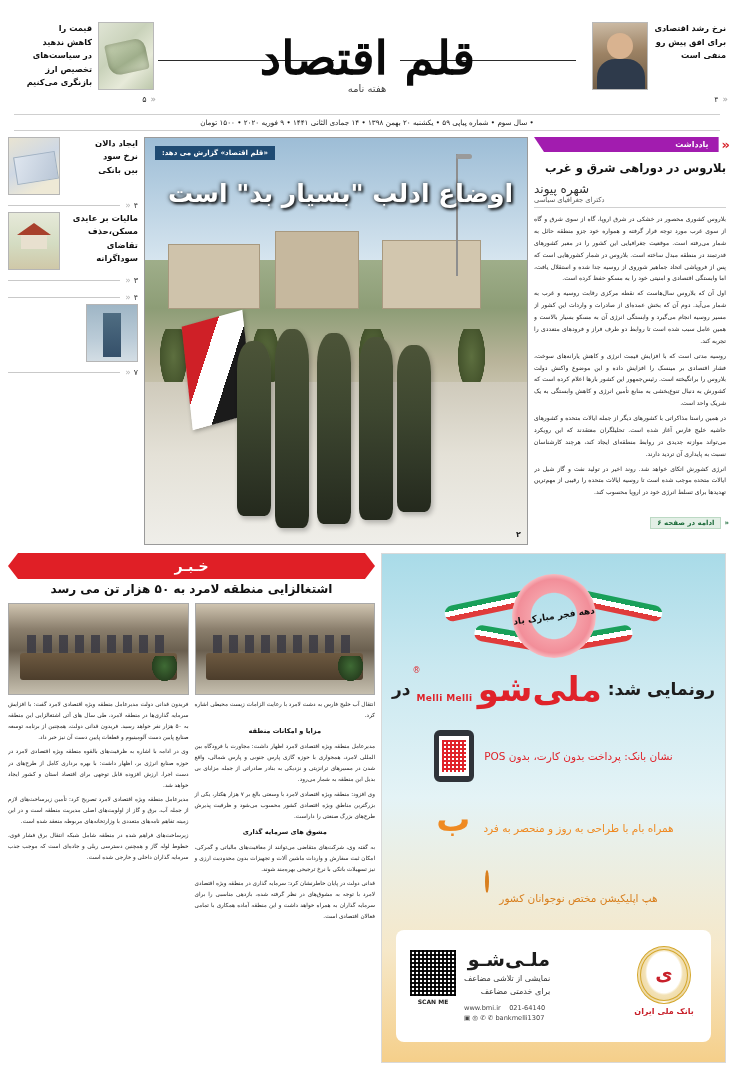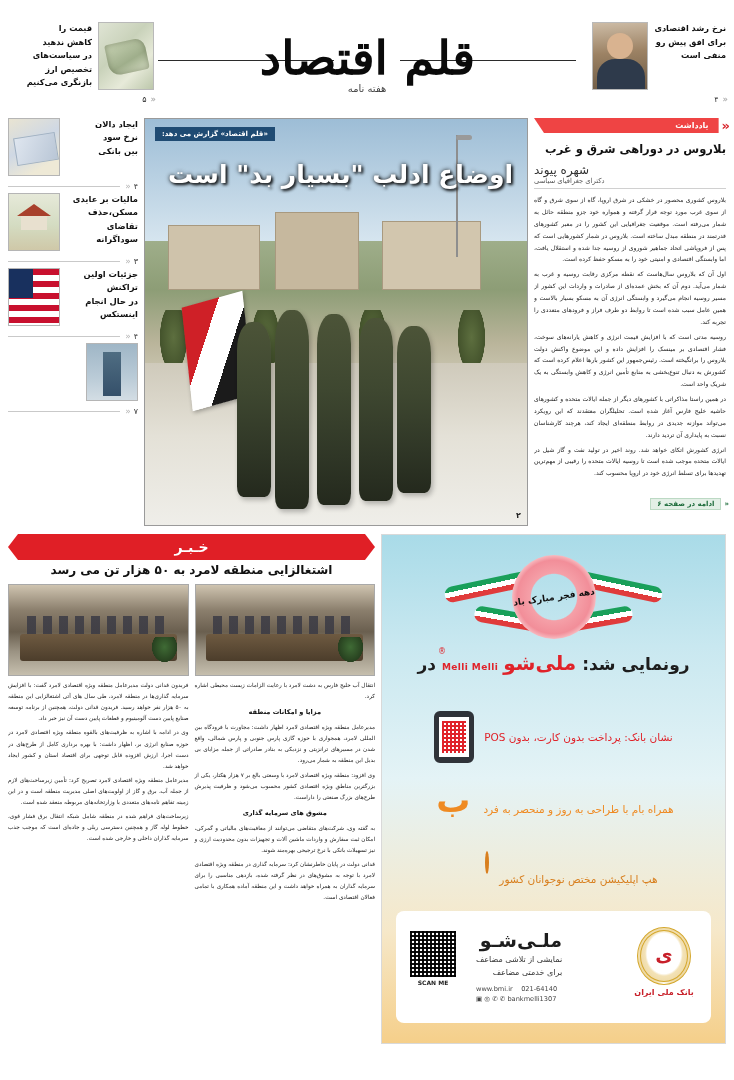--- a/index.html
+++ b/index.html
@@ -65,21 +65,21 @@
     padding: 3px 0; margin: 2px 6px 0 6px; letter-spacing: .2px;
   }
 
   
   .band { display: flex; gap: 6px; margin-top: 6px; height: 408px; }
 
   
   .editorial { width: 192px; flex: 0 0 192px; }
   .ed-head { display: flex; align-items: center; gap: 3px; }
   .ed-tag {
-    background: #ef4444; color: #fff; font-size: 8px; font-weight: bold;
+    background: #a21caf; color: #fff; font-size: 8px; font-weight: bold;
     padding: 3px 10px 3px 26px; flex: 1; text-align: right;
     clip-path: polygon(0 0, 100% 0, 100% 100%, 10px 100%);
   }
   .ed-arrows { color: #d8232a; font-size: 13px; font-weight: bold; letter-spacing: -4px; }
   .ed-title { font-size: 11.5px; font-weight: bold; color: #111; margin: 9px 0 7px; text-align: right; }
   .ed-author { font-size: 12px; color: #333; text-align: left; }
   .ed-role { font-size: 6.8px; color: #555; text-align: left; border-bottom: 1px solid #d0d0d0; padding-bottom: 3px; margin-bottom: 5px; }
   .ed-body {
     font-size: 6.1px; line-height: 1.95; color: #1c1c1c; text-align: justify;
     column-count: 1; height: 300px; overflow: hidden;
@@ -240,21 +240,21 @@
   .ad-ribbon.rb1 { left: 62px; top: 30px; width: 86px; transform: rotate(-12deg); }
   .ad-ribbon.rb2 { right: 62px; top: 30px; width: 86px; transform: rotate(12deg); }
   .ad-ribbon.rb3 { left: 92px; top: 62px; width: 70px; transform: rotate(10deg); }
   .ad-ribbon.rb4 { right: 92px; top: 62px; width: 70px; transform: rotate(-10deg); }
   .ad-title-row {
     position: absolute; top: 118px; left: 0; right: 0;
     display: flex; align-items: center; justify-content: center; gap: 6px;
   }
   .ad-t-pre, .ad-t-post { font-size: 17px; font-weight: bold; color: #1d1d1d; }
   .ad-logo-wrap { position: relative; text-align: center; }
-  .ad-logo { font-size: 20px; font-weight: bold; color: #e0232a; line-height: 1; }
+  .ad-logo { font-size: 34px; font-weight: bold; color: #e0232a; line-height: 1; }
   .ad-logo-en { font-size: 9px; font-weight: bold; color: #e0232a; letter-spacing: .4px; margin-top: -2px; }
   .ad-logo-r { position: absolute; top: -6px; left: -4px; font-size: 8px; color: #e0232a; }
   .ad-feature { position: absolute; left: 0; right: 0; display: flex; align-items: center; justify-content: center; gap: 10px; }
   .ad-f1 { top: 176px; } .ad-f2 { top: 248px; } .ad-f3 { top: 318px; }
   .ad-f-txt { font-size: 10.5px; font-weight: normal; }
   .ad-f1 .ad-f-txt { color: #e0232a; }
   .ad-f2 .ad-f-txt { color: #ef8a22; }
   .ad-f3 .ad-f-txt { color: #d87f1e; }
   .ad-ic { width: 40px; height: 52px; position: relative; flex: 0 0 40px; }
   .ic-phone { background: #2f3339; border-radius: 6px; border: 2px solid #2f3339; }
@@ -270,21 +270,21 @@
     width: 44px; height: 44px; border-radius: 50%; border: 2px solid #d87f1e;
     position: relative; background: #fff; margin: 0 auto;
   }
   .ic-hp .inner { position: absolute; inset: 7px; border-radius: 50%;
     background: conic-gradient(#f2a22a 0 50%, #2f9e8f 50% 100%); }
   .ad-card {
     position: absolute; left: 14px; right: 14px; bottom: 20px; height: 112px;
     background: #fff; border-radius: 8px; padding: 10px 14px;
     display: flex; align-items: center; justify-content: space-between;
   }
-  .ad-card-left { display: flex; gap: 20px; align-items: flex-start; }
+  .ad-card-left { display: flex; gap: 8px; align-items: flex-start; }
   .ad-qr {
     width: 46px; height: 46px; flex: 0 0 46px;
     background:
       repeating-linear-gradient(to right,#111 0 2px, #fff 2px 4px),
       repeating-linear-gradient(to bottom,#111 0 2px, #fff 2px 4px);
     background-blend-mode: multiply;
   }
   .ad-scan { font-size: 6px; font-weight: bold; color: #222; margin-top: 2px; text-align: center; direction: ltr; }
   .ad-brand { font-size: 19px; font-weight: bold; color: #1d1d1d; text-align: right; line-height: 1; }
   .ad-slogan { font-size: 8px; color: #333; line-height: 1.6; text-align: right; margin-top: 4px; }
@@ -333,20 +333,21 @@
         <div class="mh-promo-img money"></div>
         <div class="mh-promo-txt">قیمت را<br>کاهش ندهید<br>در سیاست‌های تخصیص ارز<br>بازنگری می‌کنیم</div>
       </div>
       <div class="mh-pagerow">
         <span class="mh-chev">«</span>
         <span>۵</span>
       </div>
     </div>
   </div>
 
+  <div class="dateline">• سال سوم • شماره پیاپی ۵۹ • یکشنبه ۲۰ بهمن ۱۳۹۸ • ۱۴ جمادی الثانی ۱۴۴۱ • ۹ فوریه ۲۰۲۰ • ۱۵۰۰ تومان</div>
 
   <div class="band">
 
     <div class="editorial">
       <div class="ed-head">
         <span class="ed-arrows">«</span>
         <span class="ed-tag">یادداشت</span>
       </div>
       <div class="ed-title">بلاروس در دوراهی شرق و غرب</div>
       <div class="ed-author">شهره پیوند</div>
@@ -411,24 +412,20 @@
           <div class="sb-img house"></div>
         </div>
         <div class="sb-foot">
           <span class="sb-page">۳</span>
           <span class="sb-chev">«</span>
           <span class="sb-line"></span>
         </div>
       </div>
 
       <div class="sb-item">
-        <div class="sb-row">
-          <div class="sb-txt">جزئیات اولین<br>تراکنش<br>در حال انجام<br>اینستکس</div>
-          <div class="sb-img usflag"></div>
-        </div>
         <div class="sb-foot">
           <span class="sb-page">۴</span>
           <span class="sb-chev">«</span>
           <span class="sb-line"></span>
         </div>
       </div>
 
       <div class="sb-item">
         <div class="sb-row">
           <div class="sb-img tower"></div>

